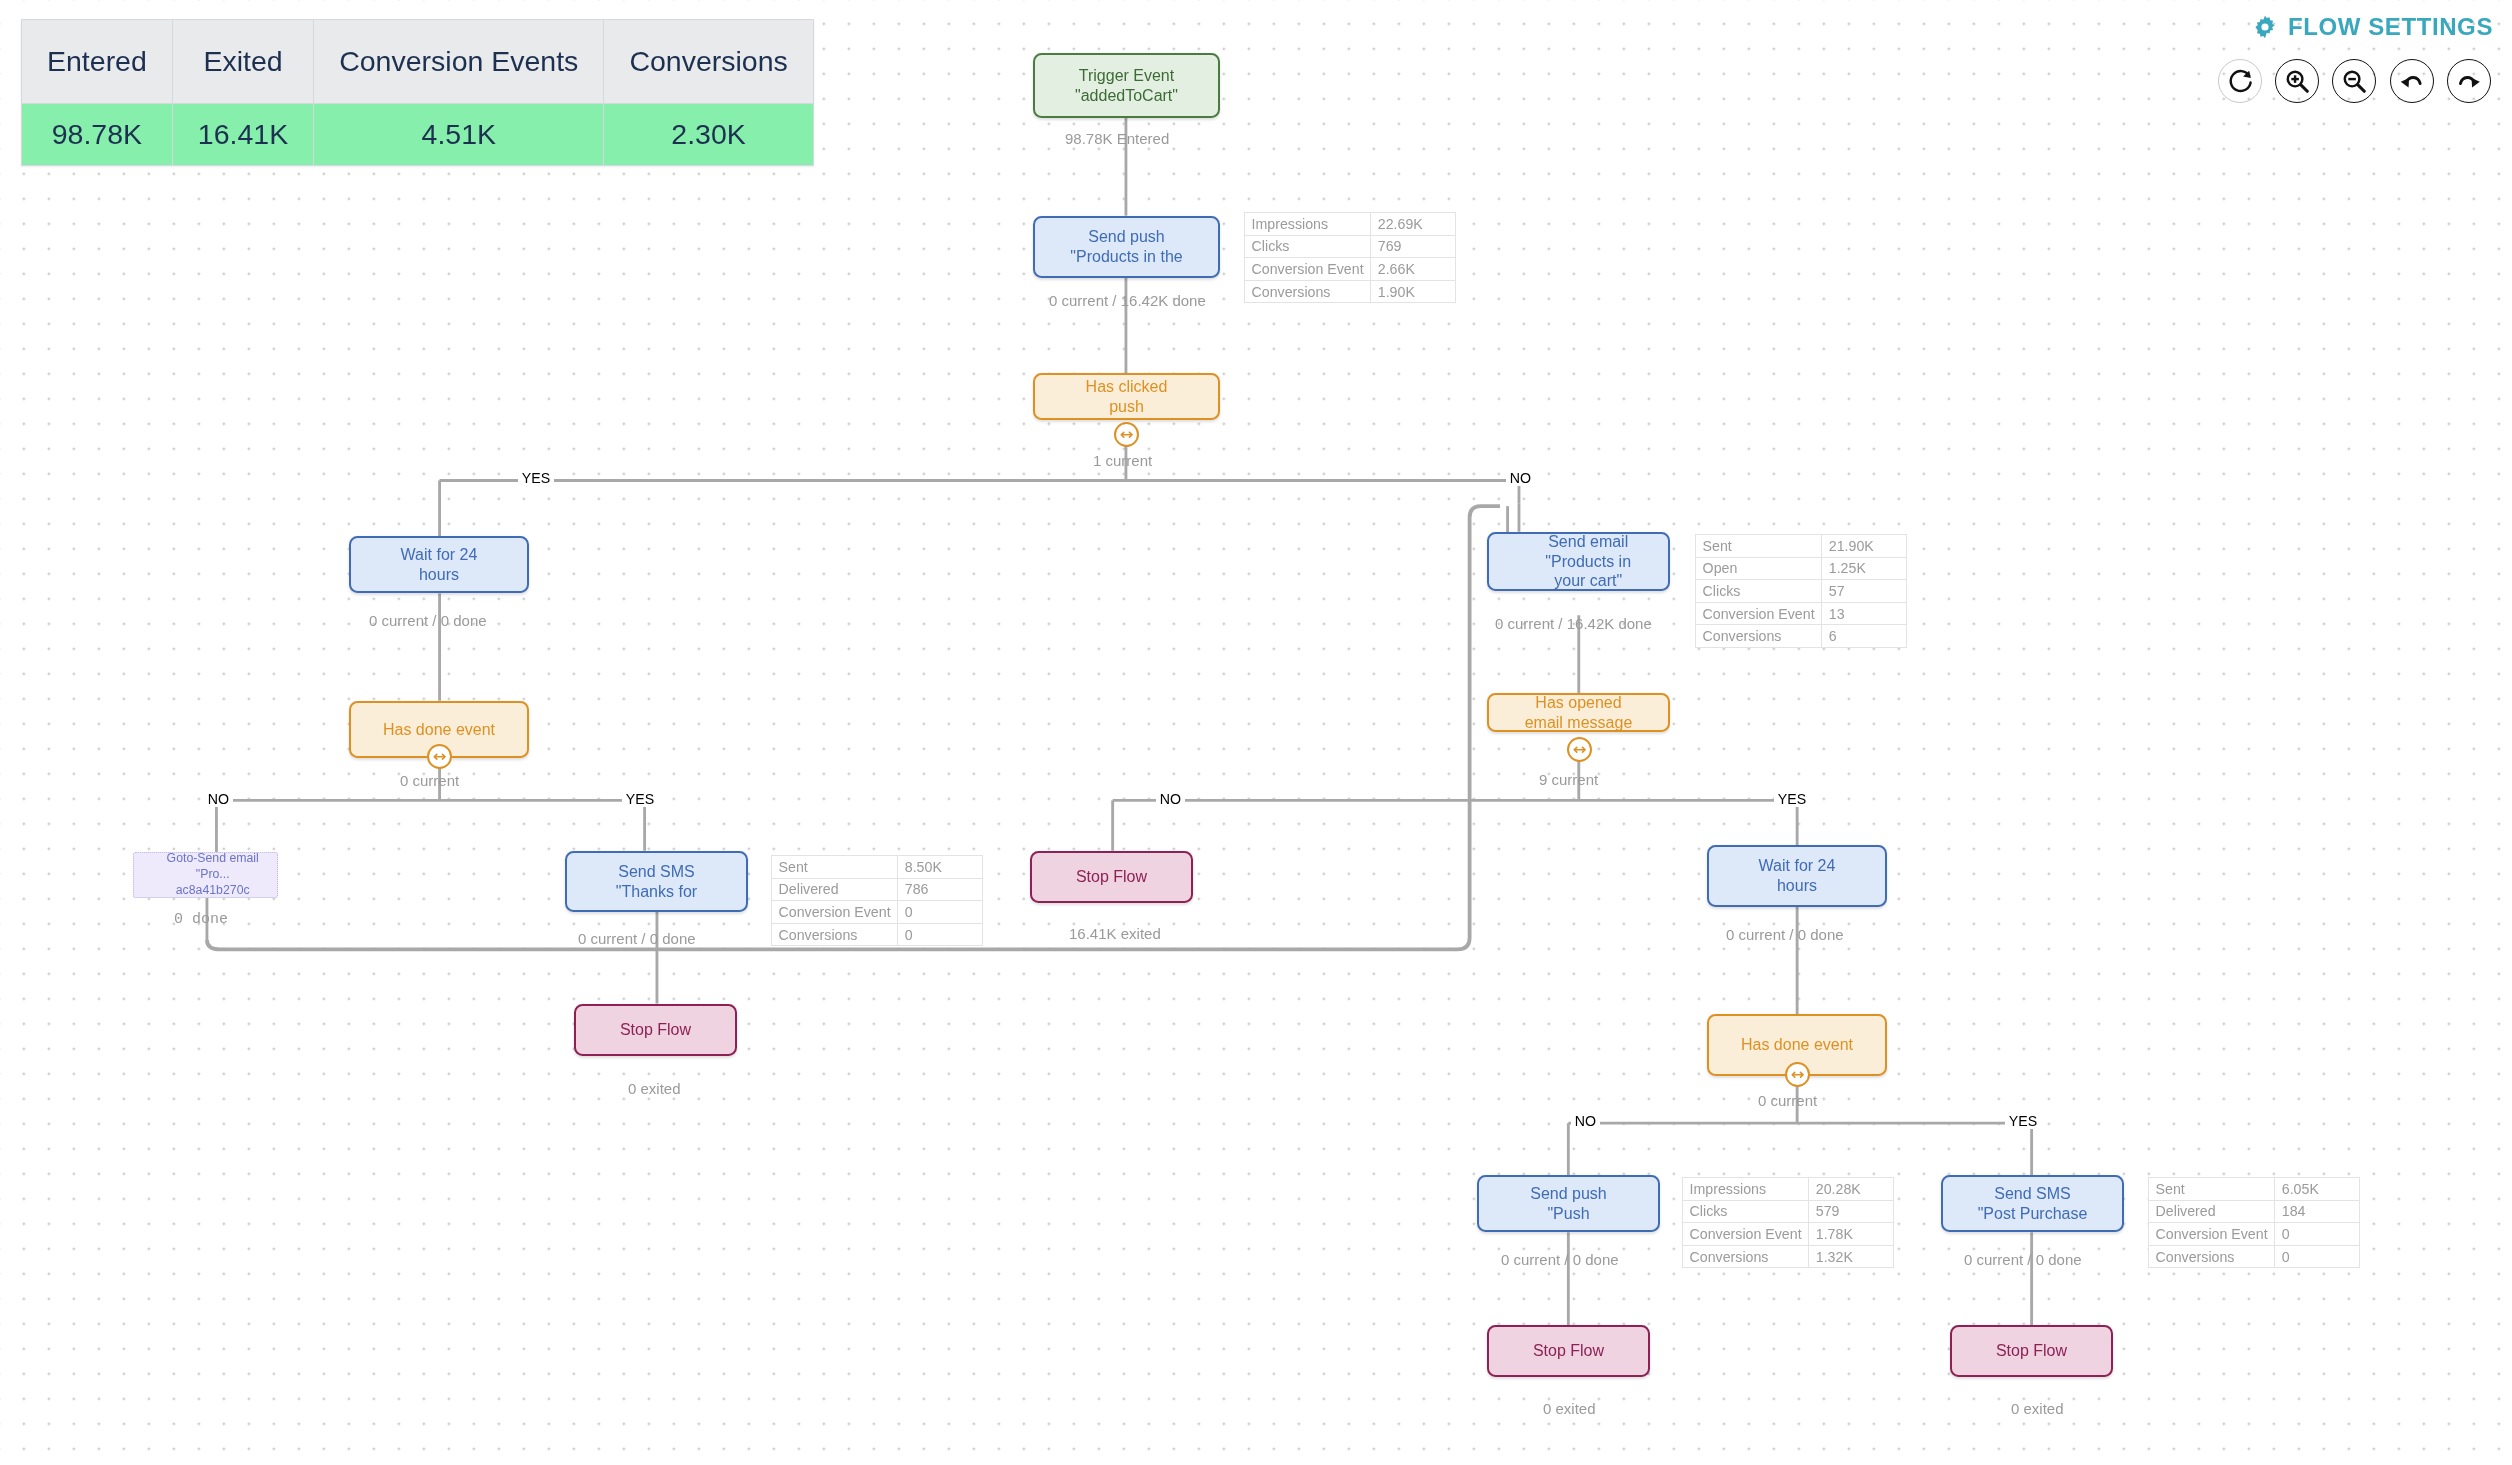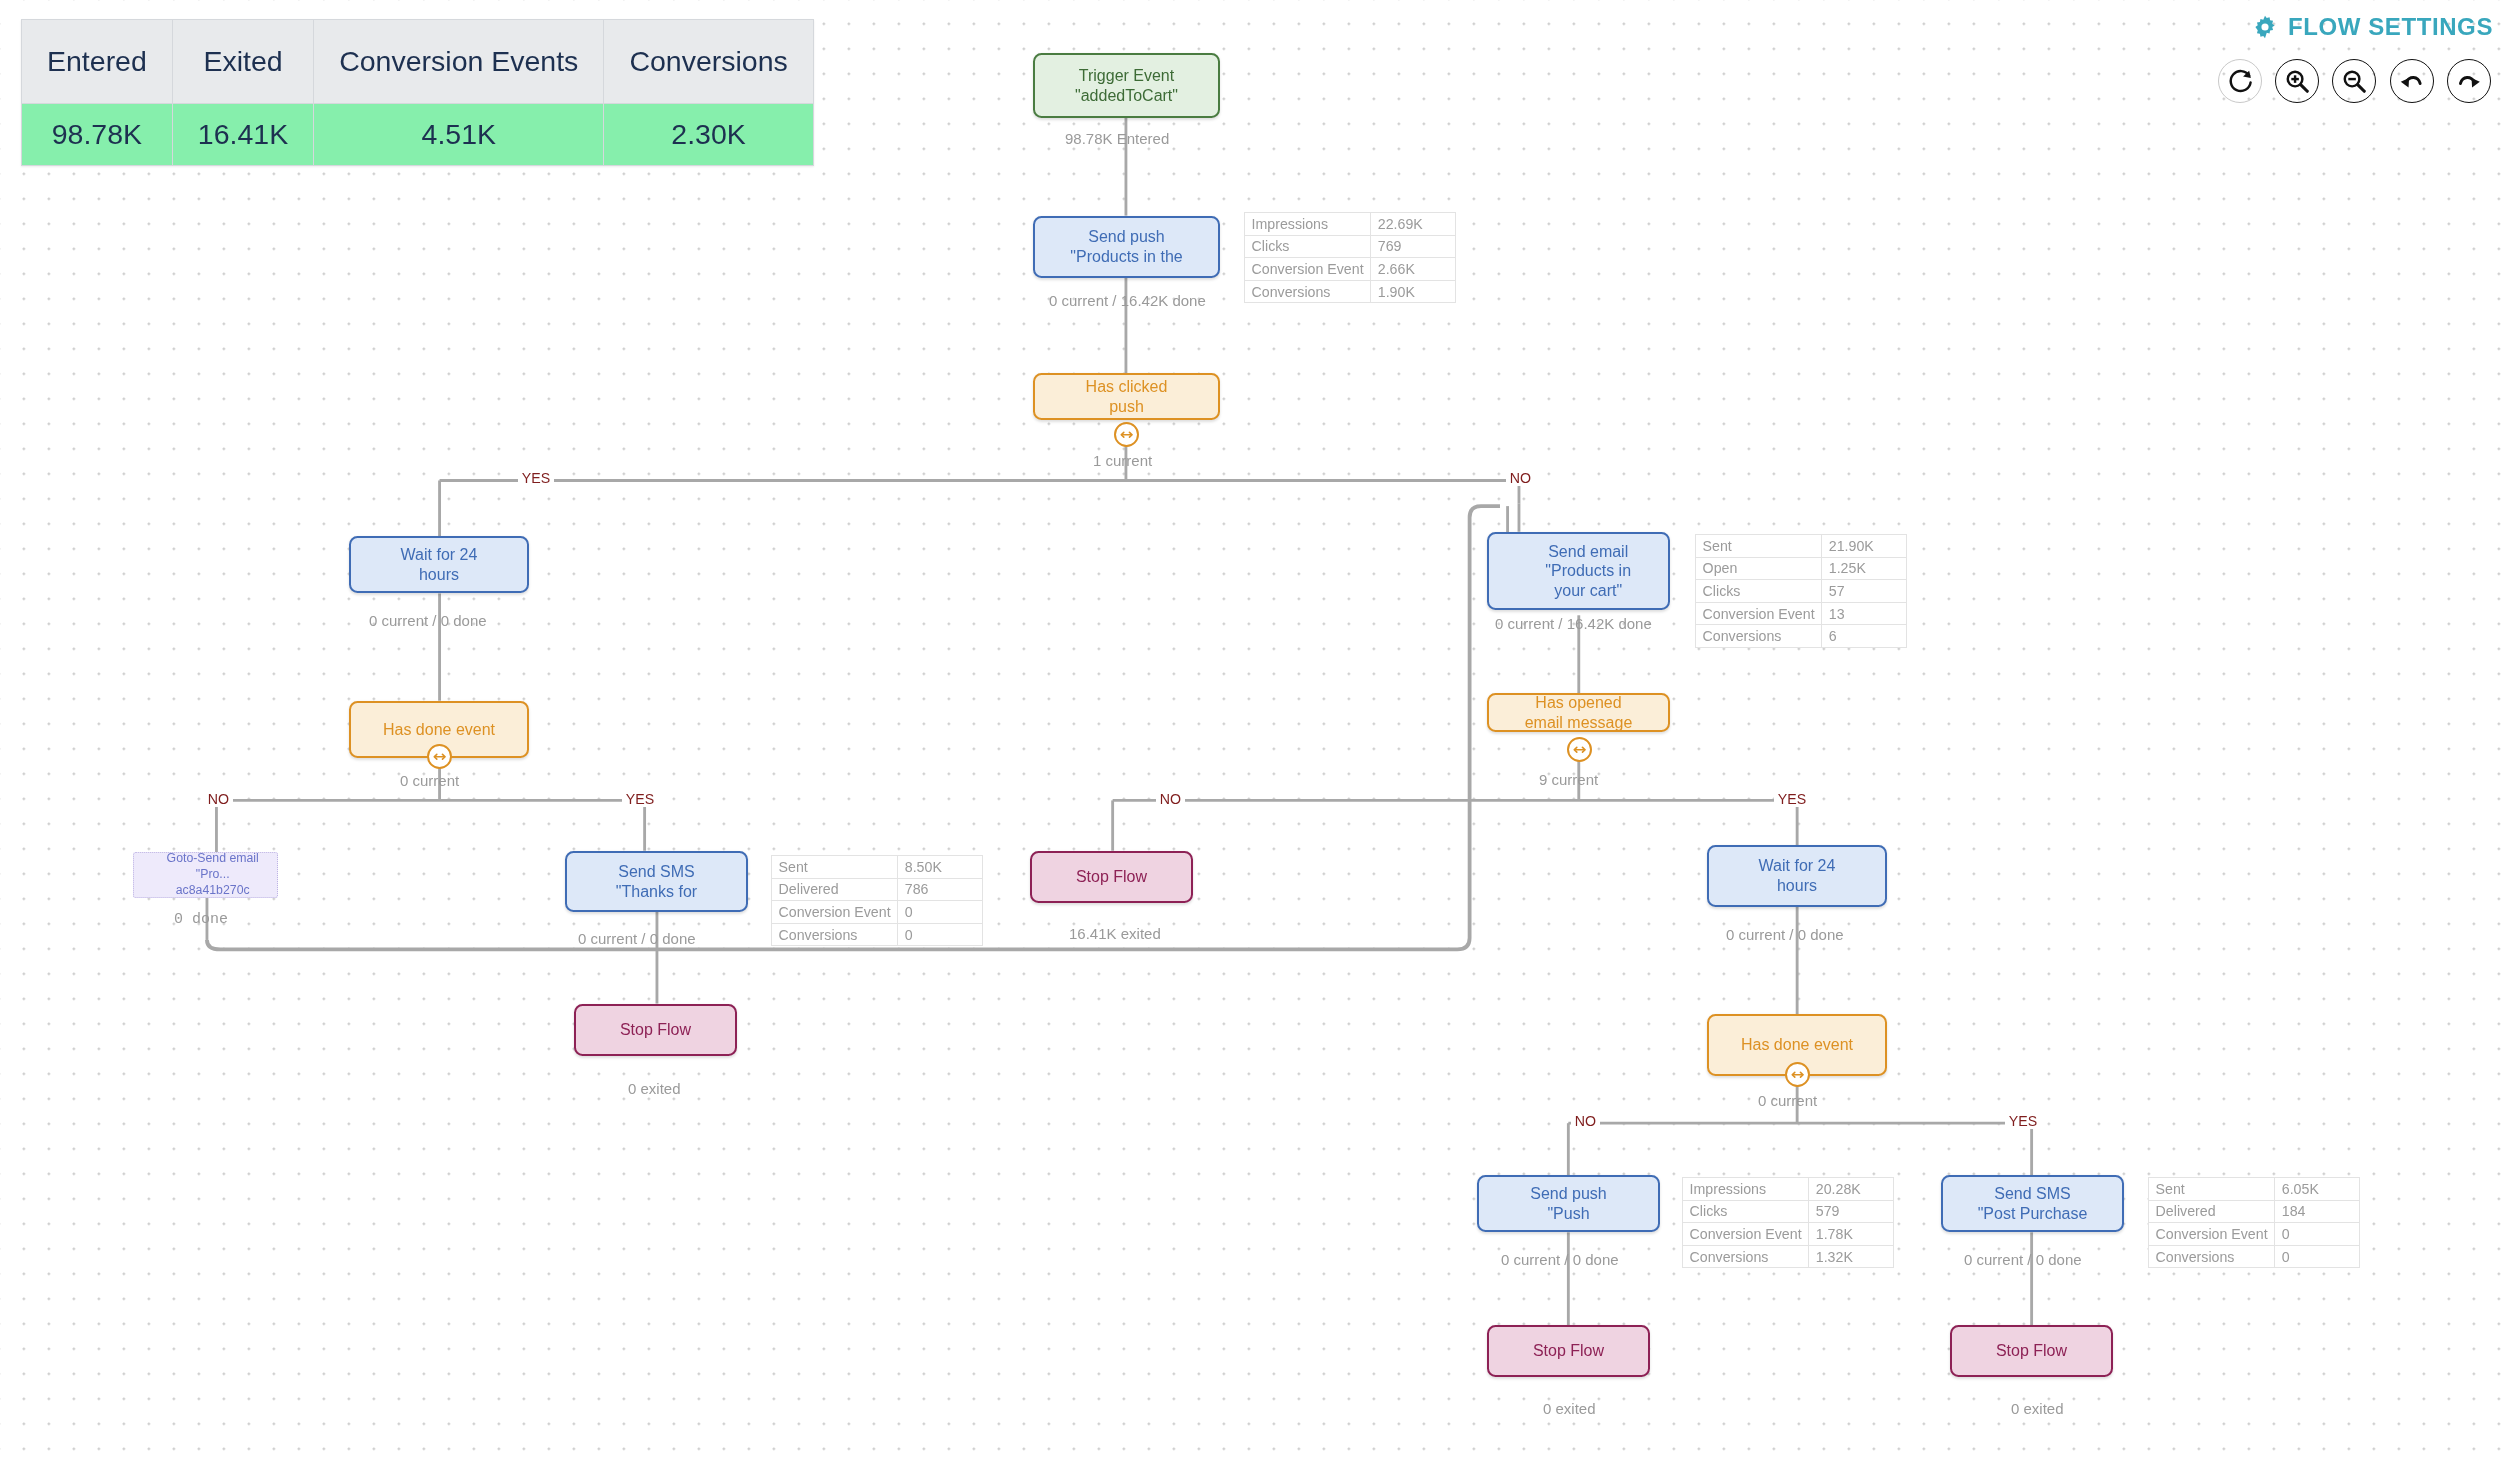--- a/index.html
+++ b/index.html
@@ -105,21 +105,21 @@
   }
   .split-badge svg { display:block; }
 
   
   .elabel {
     position: absolute;
     color: #9a9a9a; font-size: 15px; white-space: nowrap;
   }
   .branch-label {
     position: absolute;
-    color: #7f1d1d; font-size: 14.2px;
+    color: #000000; font-size: 14.2px;
     background: #ffffff; padding: 0 3.8px; white-space: nowrap;
   }
 
   
   .metrics {
     position: absolute;
     border-collapse: collapse;
     background: #fff;
     font-size: 14.2px;
     color: #9b9b9b;
@@ -347,21 +347,21 @@
         <tr>
           <td class="k">Conversions</td>
           <td class="v">0</td>
         </tr>
       </tbody>
   </table>
 
   <div class="node stop" style="left:574px; top:1004px; width:163px; height:52px;">Stop Flow</div>
   <div class="elabel" style="left:628px; top:1080px;">0 exited</div>
 
-  <div class="node action" style="left:1487px; top:532px; width:183px; height:78px;padding-left:27px;">Send email
+  <div class="node action" style="left:1487px; top:532px; width:183px; height:59px;padding-left:27px;">Send email
 "Products in
 your cart"</div>
   <div class="elabel" style="left:1495px; top:615px;">0 current / 16.42K done</div>
   <table class="metrics" style="left:1695px; top:534px;">
     <tbody>
         <tr>
           <td class="k">Sent</td>
           <td class="v">21.90K</td>
         </tr>
         <tr>

